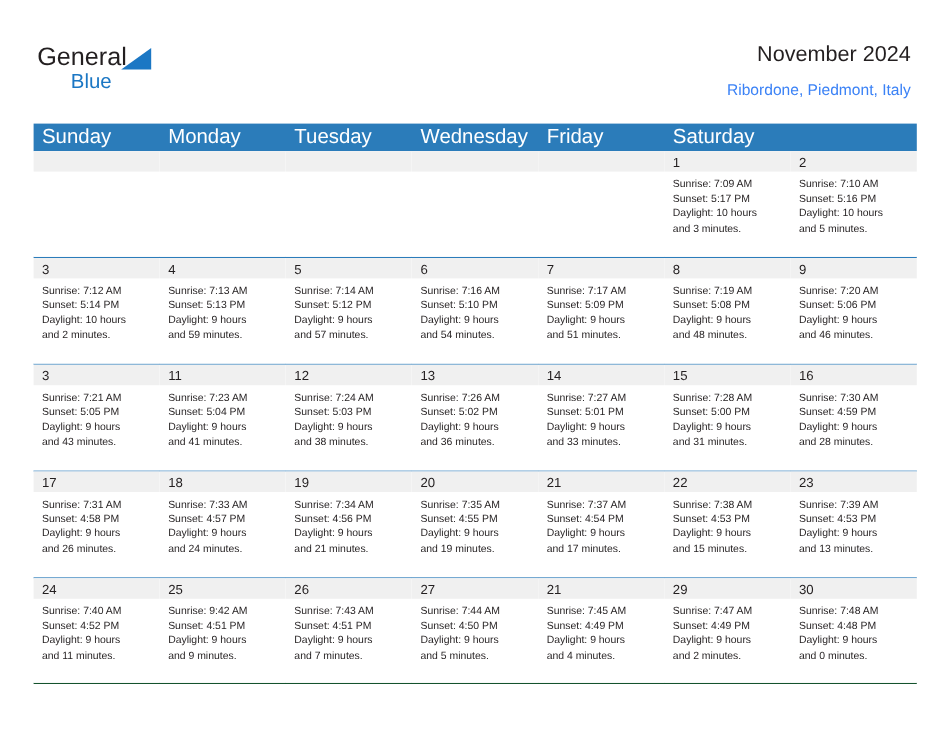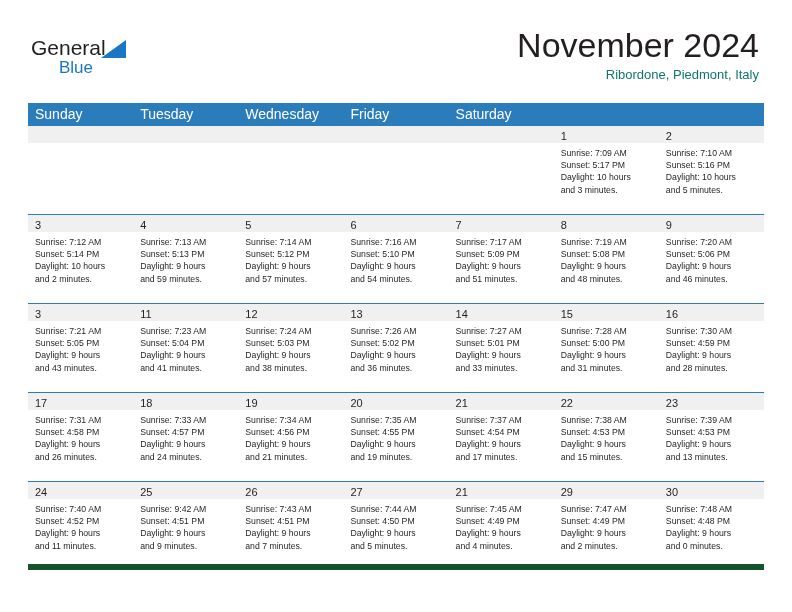--- a/index.html
+++ b/index.html
@@ -62,31 +62,31 @@
     line-height: 23px;
     color: #1b77c4;
   }
   .title-block {
     position: absolute;
     right: 33px;
     top: 30px;
     text-align: right;
   }
   .cal-title {
-    font-size: 34px;
+    font-size: 18px;
     line-height: 30px;
     color: #231f20;
     font-weight: normal;
     margin: 0;
     white-space: nowrap;
   }
   .cal-subtitle {
     font-size: 13px;
     line-height: 17px;
-    color: #0f766e;
+    color: #3b82f6;
     margin: 6px 0 0 0;
     white-space: nowrap;
   }
 
   
   .calendar {
     position: absolute;
     left: 28px;
     top: 103px;
     width: 736px;
@@ -94,34 +94,34 @@
   .weekday-row {
     display: flex;
     width: 736px;
     height: 22px;
     background: #2b7cba;
   }
   .weekday-cell {
     width: 105.15px;
     box-sizing: border-box;
     padding: 3px 0 0 7px;
-    font-size: 14px;
+    font-size: 17px;
     line-height: 16px;
     color: #ffffff;
     white-space: nowrap;
   }
   .week-row {
     display: flex;
     width: 736px;
     height: 89px;
     border-top: 1px solid #2b7cba;
     box-sizing: border-box;
   }
   .week-row.last {
-    border-bottom: 6px solid #14532d;
+    border-bottom: 1px solid #14532d;
   }
   .day-cell {
     width: 105.15px;
     box-sizing: border-box;
     position: relative;
     background: #ffffff;
   }
   .day-number-band {
     height: 17px;
     background: #f0f0f0;
@@ -162,20 +162,21 @@
     <div class="title-block">
       <h1 class="cal-title">November 2024</h1>
       <div class="cal-subtitle">Ribordone, Piedmont, Italy</div>
     </div>
 
   </div>
 
   <div class="calendar">
     <div class="weekday-row" id="weekday-row">
         <div class="weekday-cell">Sunday</div>
+        <div class="weekday-cell">Monday</div>
         <div class="weekday-cell">Tuesday</div>
         <div class="weekday-cell">Wednesday</div>
         <div class="weekday-cell">Friday</div>
         <div class="weekday-cell">Saturday</div>
       </div>
     <div id="weeks-container">
         <div class="week-row">
           <div class="day-cell empty">
             <div class="day-number-band"><span class="day-number"></span></div>
             <div class="day-body"></div>

